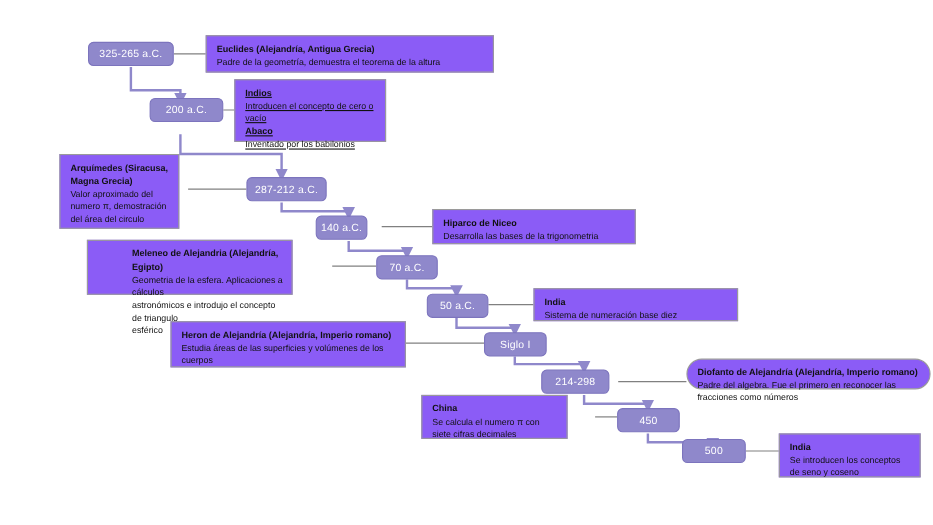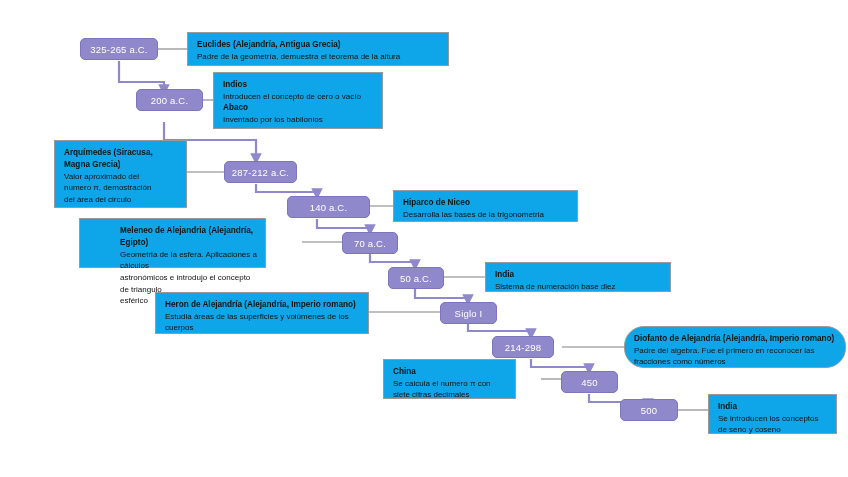--- a/index.html
+++ b/index.html
@@ -35,21 +35,21 @@
     letter-spacing: 0.2px;
     display: flex;
     align-items: center;
     justify-content: center;
     text-align: center;
     z-index: 3;
   }
   .infobox {
     position: absolute;
     box-sizing: border-box;
-    background: #0ea5e9;
+    background: #8b5cf6;
     border: 1px solid #9a9a9a;
     color: #111111;
     font-size: 8px;
     line-height: 1.45;
     padding: 6px 8px 6px 9px;
     z-index: 2;
   }
   .infobox .ttl {
     font-weight: bold;
     font-size: 8.2px;
@@ -101,21 +101,21 @@
   </div>
 
   <div class="node" style="left:120px; top:89px; width:67px; height:22px;">
     <span>200 a.C.</span>
   </div>
 
   <div class="node" style="left:208px; top:161px; width:73px; height:22px;">
     <span>287-212 a.C.</span>
   </div>
 
-  <div class="node" style="left:271px; top:196px; width:83px; height:22px;justify-content:center;">
+  <div class="node" style="left:271px; top:196px; width:47px; height:22px;justify-content:center;">
     <span>140 a.C.</span>
   </div>
 
   <div class="node" style="left:326px; top:232px; width:56px; height:22px;">
     <span>70 a.C.</span>
   </div>
 
   <div class="node" style="left:372px; top:267px; width:56px; height:22px;">
     <span>50 a.C.</span>
   </div>
@@ -134,28 +134,28 @@
 
   <div class="node" style="left:604px; top:399px; width:58px; height:22px;">
     <span>500</span>
   </div>
 
   <div class="infobox" style="left:171px; top:32px; width:262px; height:34px;">
     <span class="ttl">Euclides (Alejandría, Antigua Grecia)</span>
     <span class="txt">Padre de la geometría, demuestra el teorema de la altura</span>
   </div>
 
-  <div class="infobox" style="left:197px; top:72px; width:170px; height:57px;">
+  <div class="infobox" style="left:197px; top:72px; width:138px; height:57px;text-decoration:underline;">
     <span class="ttl">Indios</span>
     <span class="txt">Introducen el concepto de cero o vacío</span>
     <span class="ttl">Abaco</span>
     <span class="txt">Inventado por los babilonios</span>
   </div>
 
-  <div class="infobox" style="left:38px; top:140px; width:133px; height:68px;">
+  <div class="infobox" style="left:38px; top:140px; width:109px; height:68px;">
     <span class="ttl">Arquímedes (Siracusa,</span>
     <span class="ttl">Magna Grecia)</span>
     <span class="txt">Valor aproximado del</span>
     <span class="txt">numero π, demostración</span>
     <span class="txt">del área del circulo</span>
   </div>
 
   <div class="infobox" style="left:377px; top:190px; width:185px; height:32px;">
     <span class="ttl">Hiparco de Niceo</span>
     <span class="txt">Desarrolla las bases de la trigonometria</span>
@@ -172,21 +172,21 @@
     <span class="ttl">India</span>
     <span class="txt">Sistema de numeración base diez</span>
   </div>
 
   <div class="infobox" style="left:139px; top:292px; width:214px; height:42px;">
     <span class="ttl">Heron de Alejandría (Alejandría, Imperio romano)</span>
     <span class="txt">Estudia áreas de las superficies y volúmenes de los</span>
     <span class="txt">cuerpos</span>
   </div>
 
-  <div class="infobox" style="left:608px; top:326px; width:222px; height:42px;border-radius:20px;">
+  <div class="infobox" style="left:608px; top:326px; width:222px; height:28px;border-radius:20px;">
     <span class="ttl">Diofanto de Alejandría (Alejandría, Imperio romano)</span>
     <span class="txt">Padre del algebra. Fue el primero en reconocer las</span>
     <span class="txt">fracciones como números</span>
   </div>
 
   <div class="infobox" style="left:367px; top:359px; width:133px; height:40px;">
     <span class="ttl">China</span>
     <span class="txt">Se calcula el numero π con</span>
     <span class="txt">siete cifras decimales</span>
   </div>

